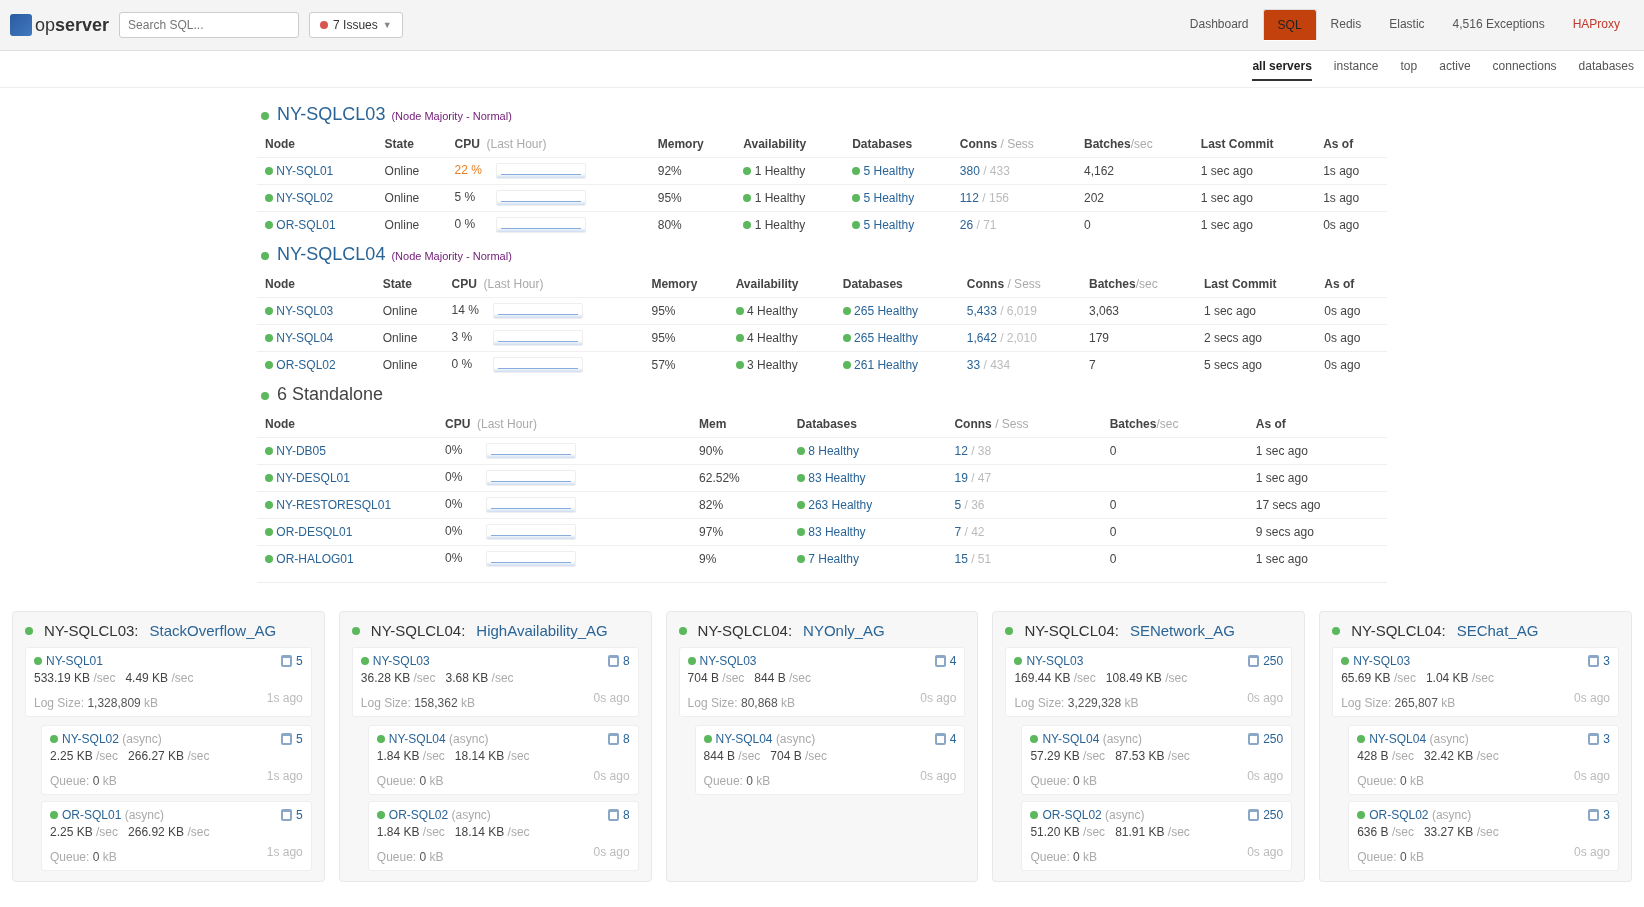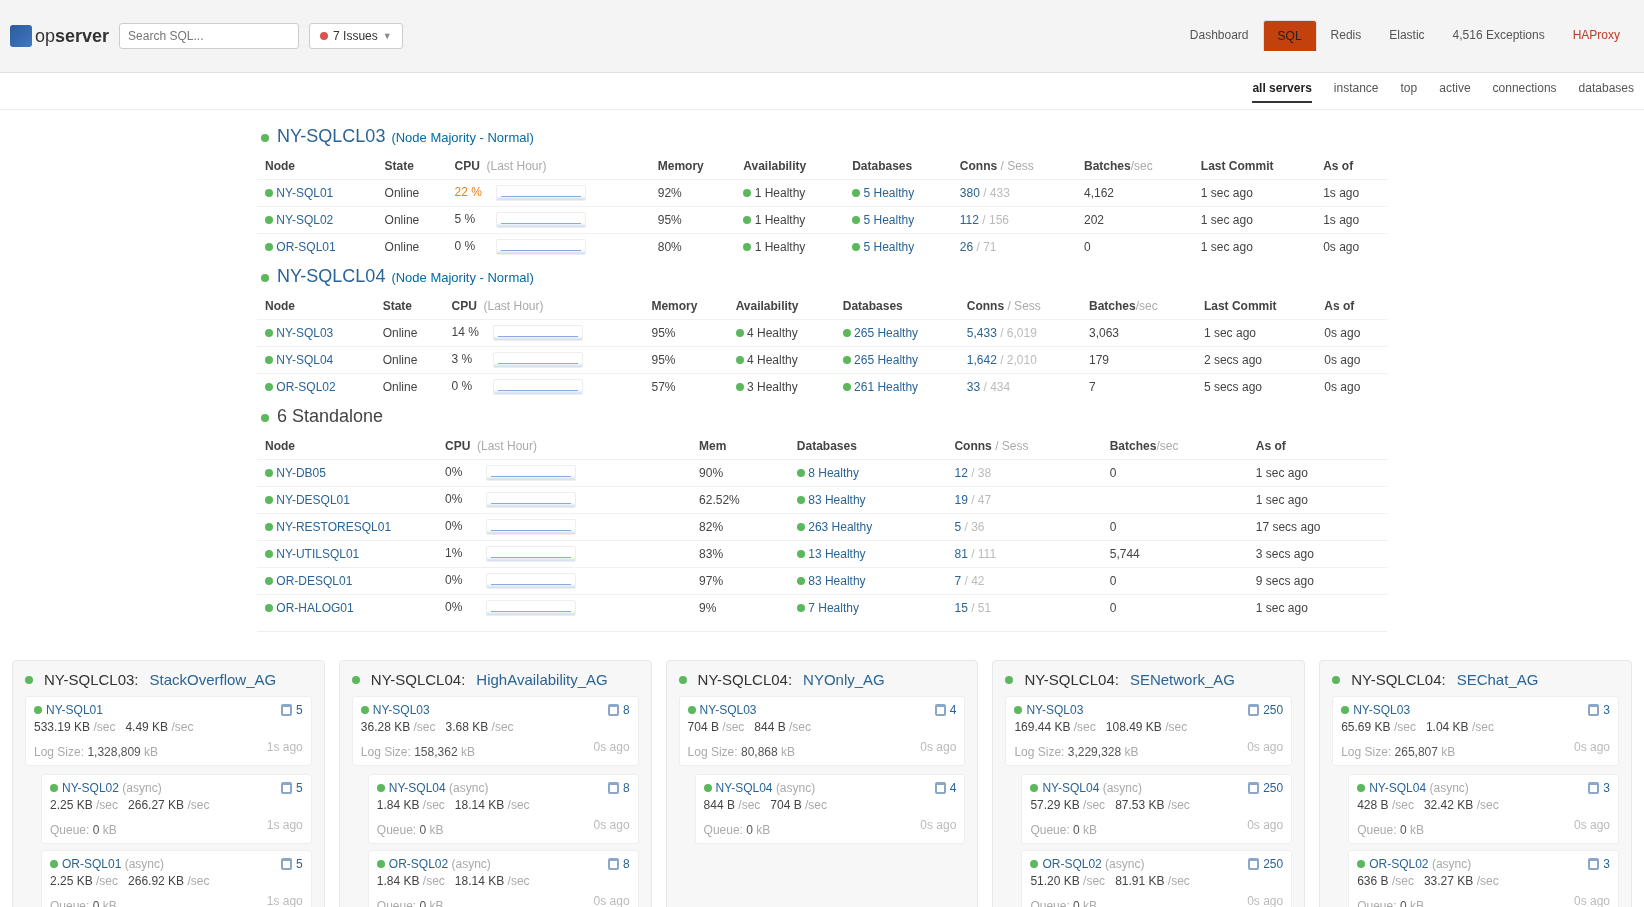--- a/index.html
+++ b/index.html
@@ -1,39 +1,39 @@
 <!DOCTYPE html>
 <html><head>
 <meta charset="utf-8">
 <style>
 *{box-sizing:border-box;margin:0;padding:0}
 body{font-family:-apple-system,BlinkMacSystemFont,"Segoe UI",Arial,sans-serif;font-size:12px;color:#444;background:#fff}
 a{text-decoration:none}
-.top{background:#f4f4f4;border-bottom:1px solid #e0e0e0;padding:20px 10px;display:flex;align-items:center;gap:10px}
+.top{background:#f4f4f4;border-bottom:1px solid #e0e0e0;padding:9px 10px;display:flex;align-items:center;gap:10px}
 .logo{display:flex;align-items:center;gap:3px;font-size:18px;color:#333}
 .logo-mark{width:22px;height:22px;background:linear-gradient(135deg,#2a5b9e,#4178c0);border-radius:3px;display:inline-block}
 .logo b{font-weight:600}
 .search{width:180px;padding:5px 8px;border:1px solid #ccc;border-radius:3px;background:#fff;font-size:12px}
 .issues{background:#fff;border:1px solid #ccc;border-radius:3px;padding:5px 10px;color:#333;font-size:12px;display:inline-flex;align-items:center;gap:5px}
 .dot{width:8px;height:8px;border-radius:50%;display:inline-block}
 .dot.red{background:#d9534f}
 .dot.green{background:#5cb85c}
 .caret{font-size:9px;color:#888}
 .topnav{margin-left:auto;display:flex;gap:0}
 .topnav a{padding:8px 14px;color:#555;font-size:12px}
 .topnav a.active{background:#c2410c;border:1px solid #ddd;border-bottom-color:#fff;border-radius:3px 3px 0 0;color:#222}
 .topnav a.warn{color:#c0392b}
 .subnav{padding:8px 10px 6px;display:flex;justify-content:flex-end;gap:22px;border-bottom:1px solid #eee;margin-bottom:10px}
 .subnav a{color:#555;padding-bottom:6px}
 .subnav a.active{color:#222;font-weight:600;border-bottom:2px solid #333}
 .wrap{max-width:1150px;margin:0 auto;padding:0 10px}
 .cluster-hdr{display:flex;align-items:baseline;gap:6px;padding:6px 4px}
 .cluster-hdr .dot{margin-right:2px}
 .cluster-name{color:#2a6496;font-size:18px;font-weight:500}
-.cluster-sub{color:#0369a1;font-size:13px}
+.cluster-sub{color:#701a75;font-size:11px}
 table{width:100%;border-collapse:collapse;font-size:12px}
 th{text-align:left;font-weight:600;color:#444;padding:6px 8px;white-space:nowrap}
 th .muted,td .muted{color:#aaa;font-weight:400}
 td{padding:5px 8px;border-top:1px solid #f0f0f0;white-space:nowrap}
 .node-link{color:#2a6496}
 .cpu-val{width:38px;display:inline-block}
 .cpu-orange{color:#e67e22}
 .spark{display:inline-block;width:90px;height:16px;border:1px solid #eee;border-radius:2px;vertical-align:middle;background:linear-gradient(180deg,#fff 70%,rgba(60,120,200,.25));position:relative}
 .spark::after{content:"";position:absolute;left:4px;right:4px;bottom:3px;height:1px;background:rgba(60,120,200,.6)}
 .link{color:#2a6496}
@@ -246,29 +246,20 @@
         <tr>
           <td><span class="dot green"></span> <a href="#" class="node-link">NY-RESTORESQL01</a></td>
           <td><span class="cpu-val">0%</span> <span class="spark"></span></td>
           <td>82%</td>
           <td><span class="dot green"></span> <a href="#" class="link">263 Healthy</a></td>
           <td><a href="#" class="link">5</a> <span class="sess">/ 36</span></td>
           <td>0</td>
           <td>17 secs ago</td>
         </tr>
         <tr>
-          <td><span class="dot green"></span> <a href="#" class="node-link">NY-UTILSQL01</a></td>
-          <td><span class="cpu-val">1%</span> <span class="spark"></span></td>
-          <td>83%</td>
-          <td><span class="dot green"></span> <a href="#" class="link">13 Healthy</a></td>
-          <td><a href="#" class="link">81</a> <span class="sess">/ 111</span></td>
-          <td>5,744</td>
-          <td>3 secs ago</td>
-        </tr>
-        <tr>
           <td><span class="dot green"></span> <a href="#" class="node-link">OR-DESQL01</a></td>
           <td><span class="cpu-val">0%</span> <span class="spark"></span></td>
           <td>97%</td>
           <td><span class="dot green"></span> <a href="#" class="link">83 Healthy</a></td>
           <td><a href="#" class="link">7</a> <span class="sess">/ 42</span></td>
           <td>0</td>
           <td>9 secs ago</td>
         </tr>
         <tr>
           <td><span class="dot green"></span> <a href="#" class="node-link">OR-HALOG01</a></td>

